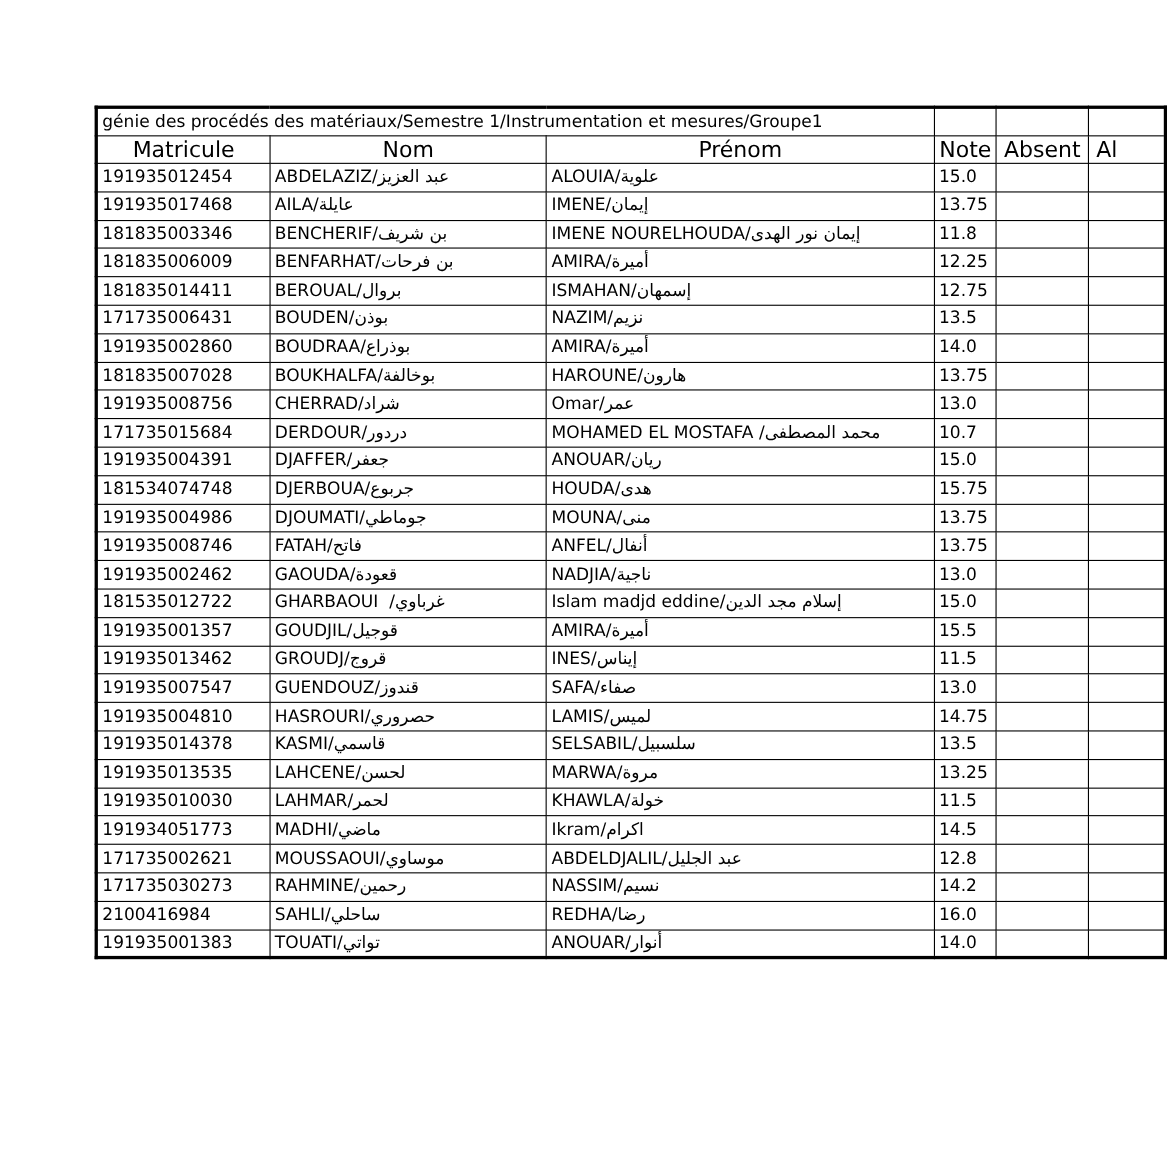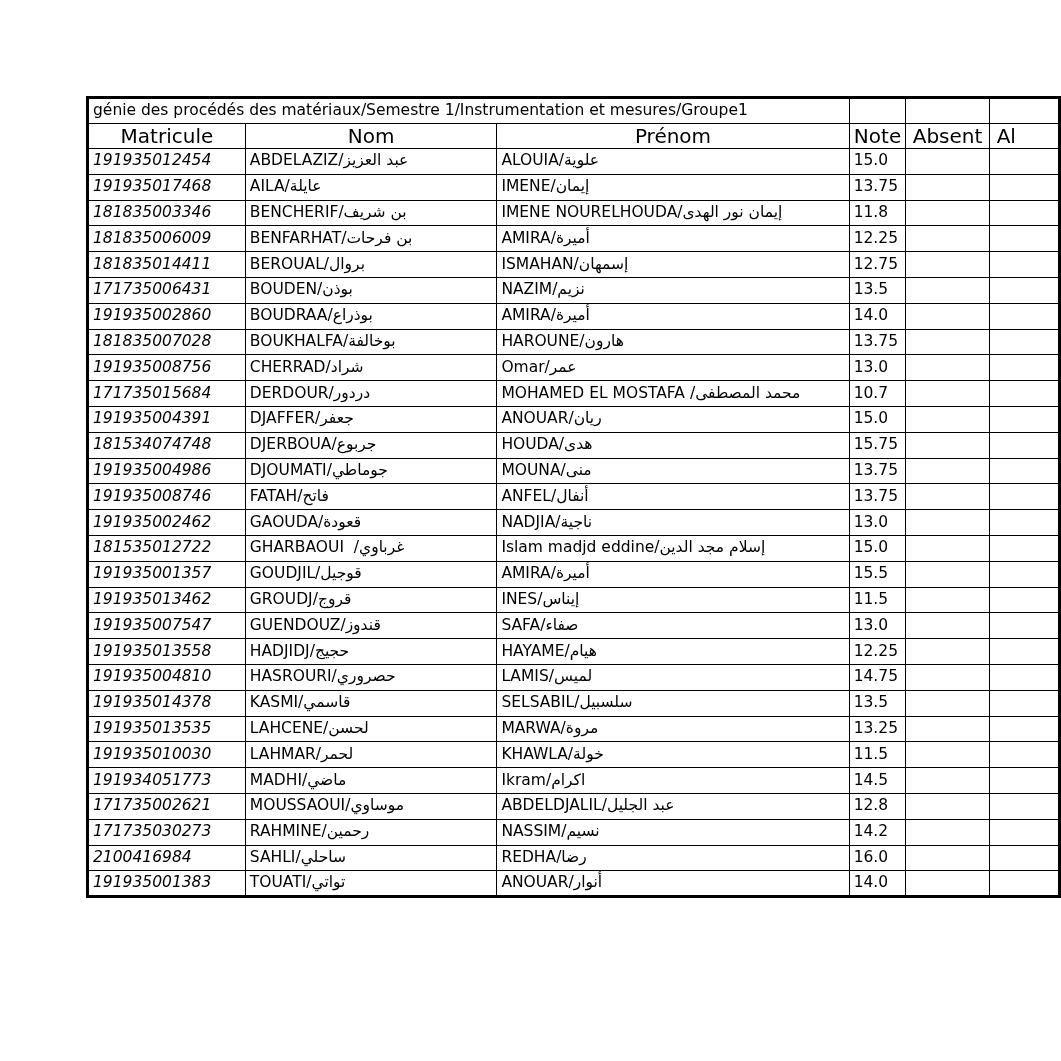--- a/index.html
+++ b/index.html
@@ -31,21 +31,21 @@
     font-weight: normal;
     font-size: 15.5px;
     line-height: 1.15;
   }
   tr.title-row { height: 26px; }
   tr.header-row { height: 25px; }
   tbody tr { height: 25.8px; }
   .title-cell { text-align: left; font-size: 15.5px; }
   tr.header-row th { text-align: center; font-size: 20px; }
   tr.header-row th.h-extra { text-align: left; padding-left: 7px; }
-  td.c-matricule { padding-left: 9px; font-style: italic; }
+  td.c-matricule { padding-left: 9px; }
   td.c-nom { padding-left: 4px; }
   td.c-prenom { padding-left: 4px; }
   td.c-note { padding-left: 3px; }
 </style>
 </head>
 <body>
 
 <div class="sheet">
   <table class="grades">
     <colgroup>
@@ -219,28 +219,20 @@
         </tr>
         <tr>
           <td class="c-matricule">191935007547</td>
           <td class="c-nom">GUENDOUZ/قندوز</td>
           <td class="c-prenom">SAFA/صفاء</td>
           <td class="c-note">13.0</td>
           <td class="c-absent"></td>
           <td class="c-extra"></td>
         </tr>
         <tr>
-          <td class="c-matricule">191935013558</td>
-          <td class="c-nom">HADJIDJ/حجيج</td>
-          <td class="c-prenom">HAYAME/هيام</td>
-          <td class="c-note">12.25</td>
-          <td class="c-absent"></td>
-          <td class="c-extra"></td>
-        </tr>
-        <tr>
           <td class="c-matricule">191935004810</td>
           <td class="c-nom">HASROURI/حصروري</td>
           <td class="c-prenom">LAMIS/لميس</td>
           <td class="c-note">14.75</td>
           <td class="c-absent"></td>
           <td class="c-extra"></td>
         </tr>
         <tr>
           <td class="c-matricule">191935014378</td>
           <td class="c-nom">KASMI/قاسمي</td>

